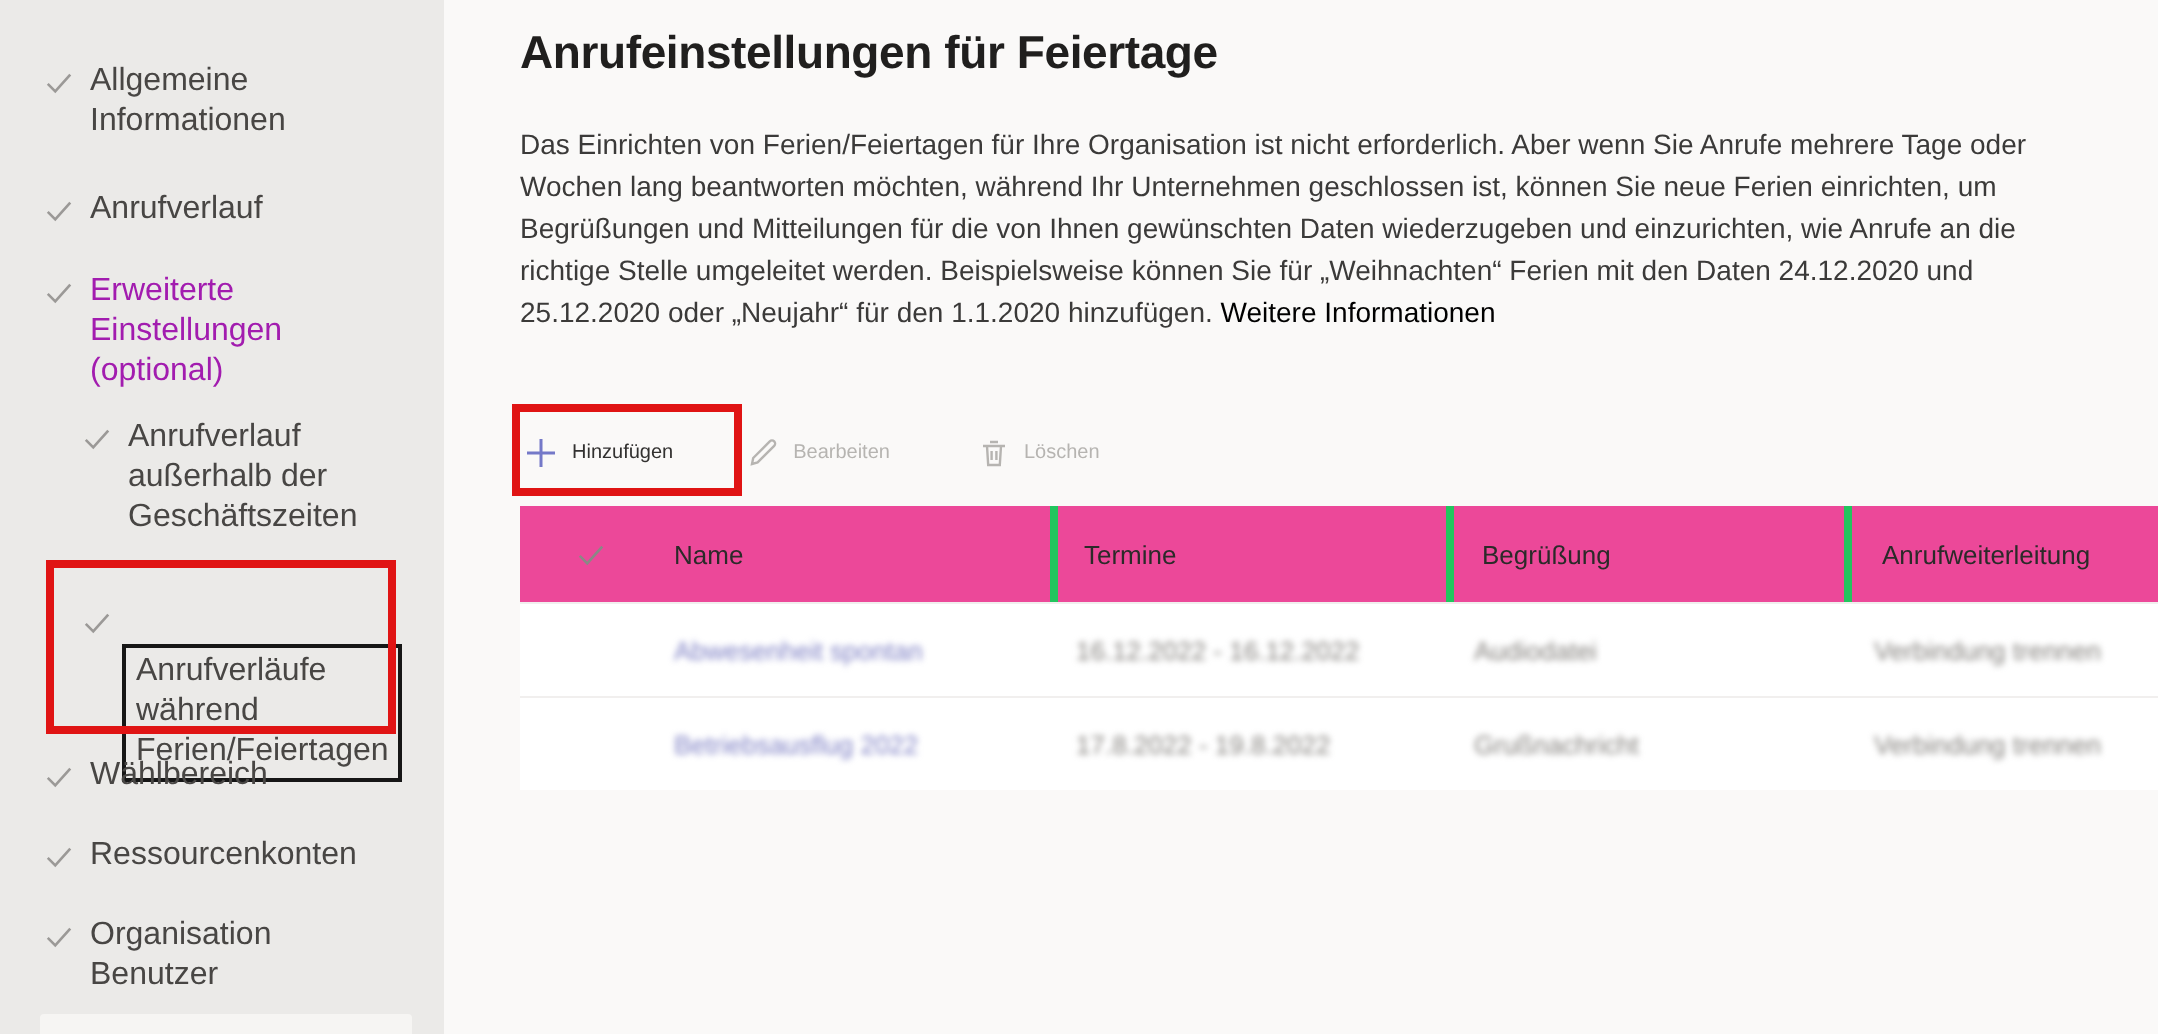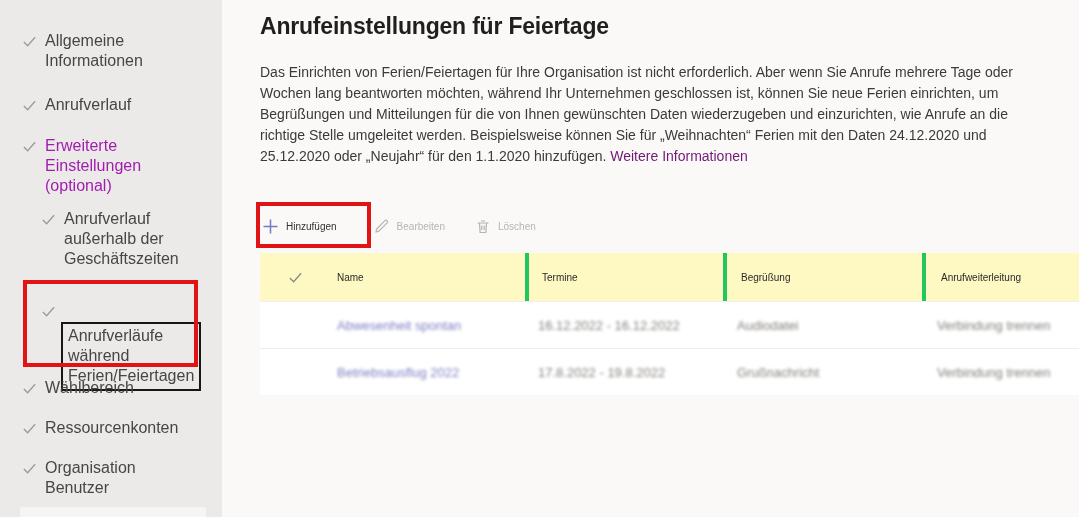--- a/index.html
+++ b/index.html
@@ -19,37 +19,37 @@
   .side-bottom-strip { position:absolute; left:20px; top:507px; width:186px; height:12px;
         background:#f6f5f3; border-radius:2px 2px 0 0; }
 
   
   .anno { position:absolute; border:4px solid #e01414; background:transparent; pointer-events:none; }
 
   
   .main { position:absolute; left:222px; top:0; width:971px; height:517px; background:#faf9f8; }
   .page-title { position:absolute; left:38px; top:13px; font-size:23px; font-weight:700; color:#201f1e; letter-spacing:-0.2px; }
   .desc { position:absolute; left:38px; top:62px; width:795px; font-size:14px; line-height:21px; color:#3b3a39; }
-  .desc a { color:#701a75; text-decoration:none; cursor:pointer; }
+  .desc a { color:#000000; text-decoration:none; cursor:pointer; }
 
   
   .toolbar { position:absolute; left:40px; top:204px; height:44px; display:flex; align-items:center; }
   .tbtn { display:flex; align-items:center; gap:7px; background:none; border:none;
           font-family:"Liberation Sans", sans-serif; font-size:10px; cursor:pointer; padding:0; }
   .tbtn svg { display:block; }
   .tbtn .lbl { color:#323130; }
   .tbtn.disabled { cursor:default; }
   .tbtn.disabled .lbl { color:#b6b4b1; }
   .tb-add { margin-right:36px; }
-  .tb-edit { margin-right:30px; }
+  .tb-edit { margin-right:44px; }
 
   
   .table { position:absolute; left:38px; top:253px; width:819px; background:#fff; }
   .trow { display:grid; grid-template-columns:65px 200px 198px 199px 1fr; align-items:center; }
-  .thead { height:48px; font-size:10px; color:#2b2a29; background:#fef9c3; }
+  .thead { height:48px; font-size:13px; color:#2b2a29; background:#ec4899; }
   .thead .cell { height:48px; display:flex; align-items:center; }
   .thead .c2, .thead .c3, .thead .c4 { border-left:4px solid #22c55e; }
   .cell.c0 { padding-left:28px; }
   .cell.c1 { padding-left:12px; }
   .cell.c2 { padding-left:13px; }
   .cell.c3 { padding-left:14px; }
   .cell.c4 { padding-left:15px; }
   .tbody .trow { height:47px; border-top:1px solid #f1efee; font-size:13px; cursor:pointer; }
   .blurtxt { filter:blur(1.6px); }
   .cell-link { color:#7e80c4; }

